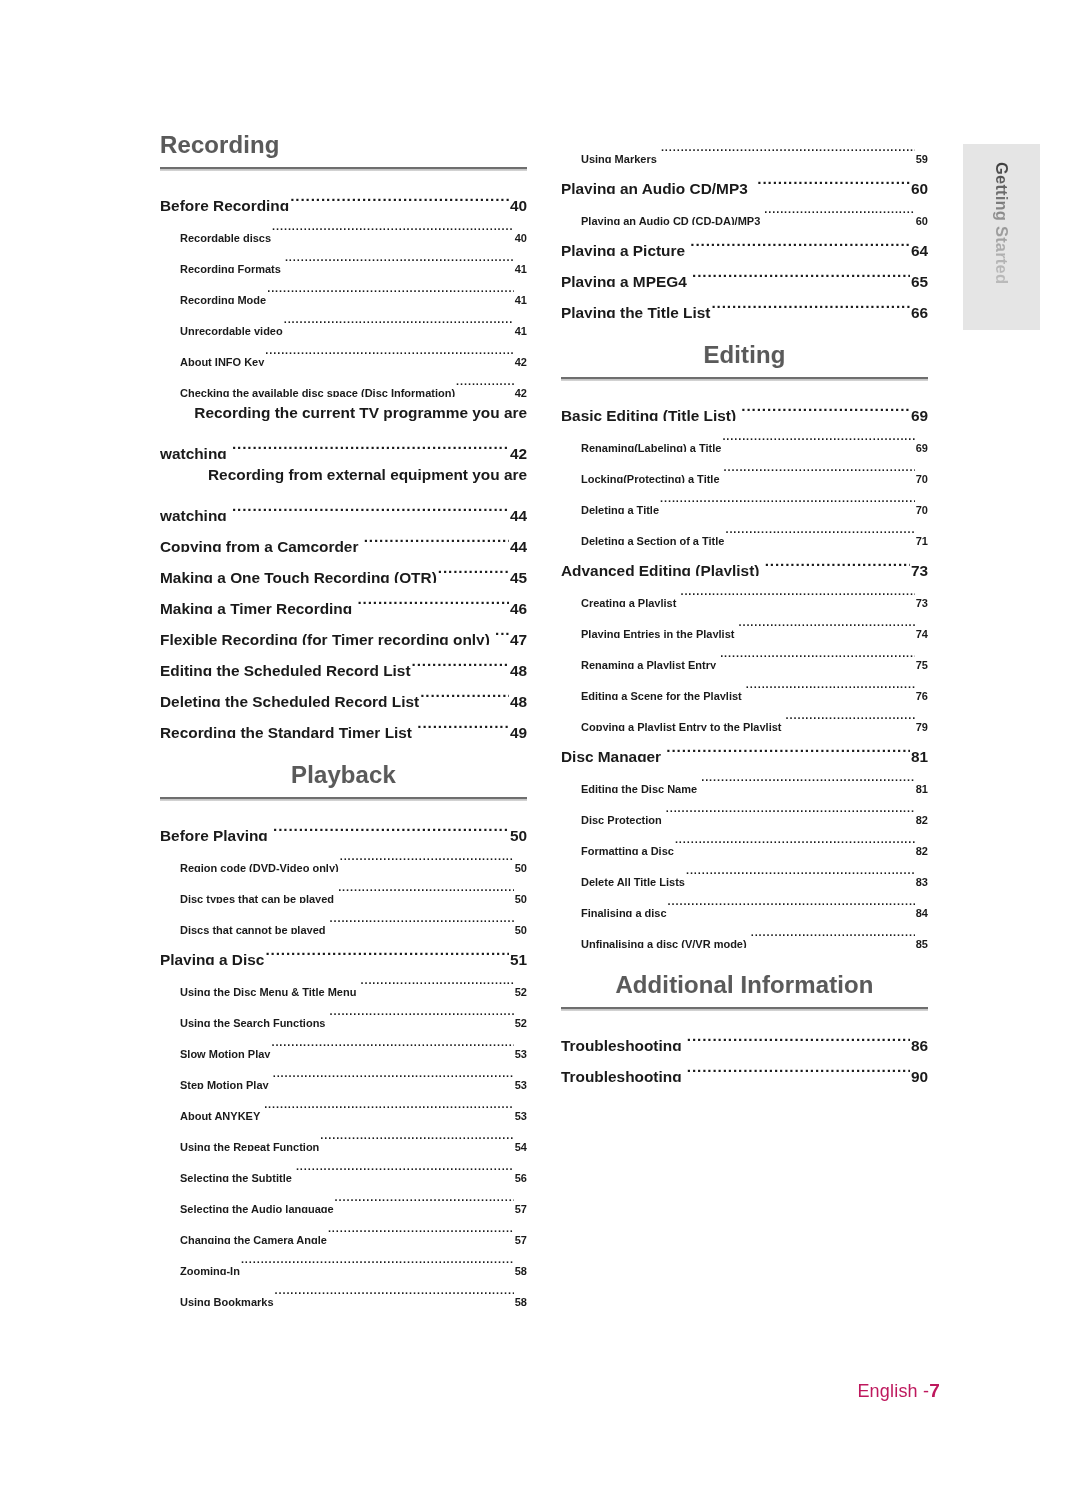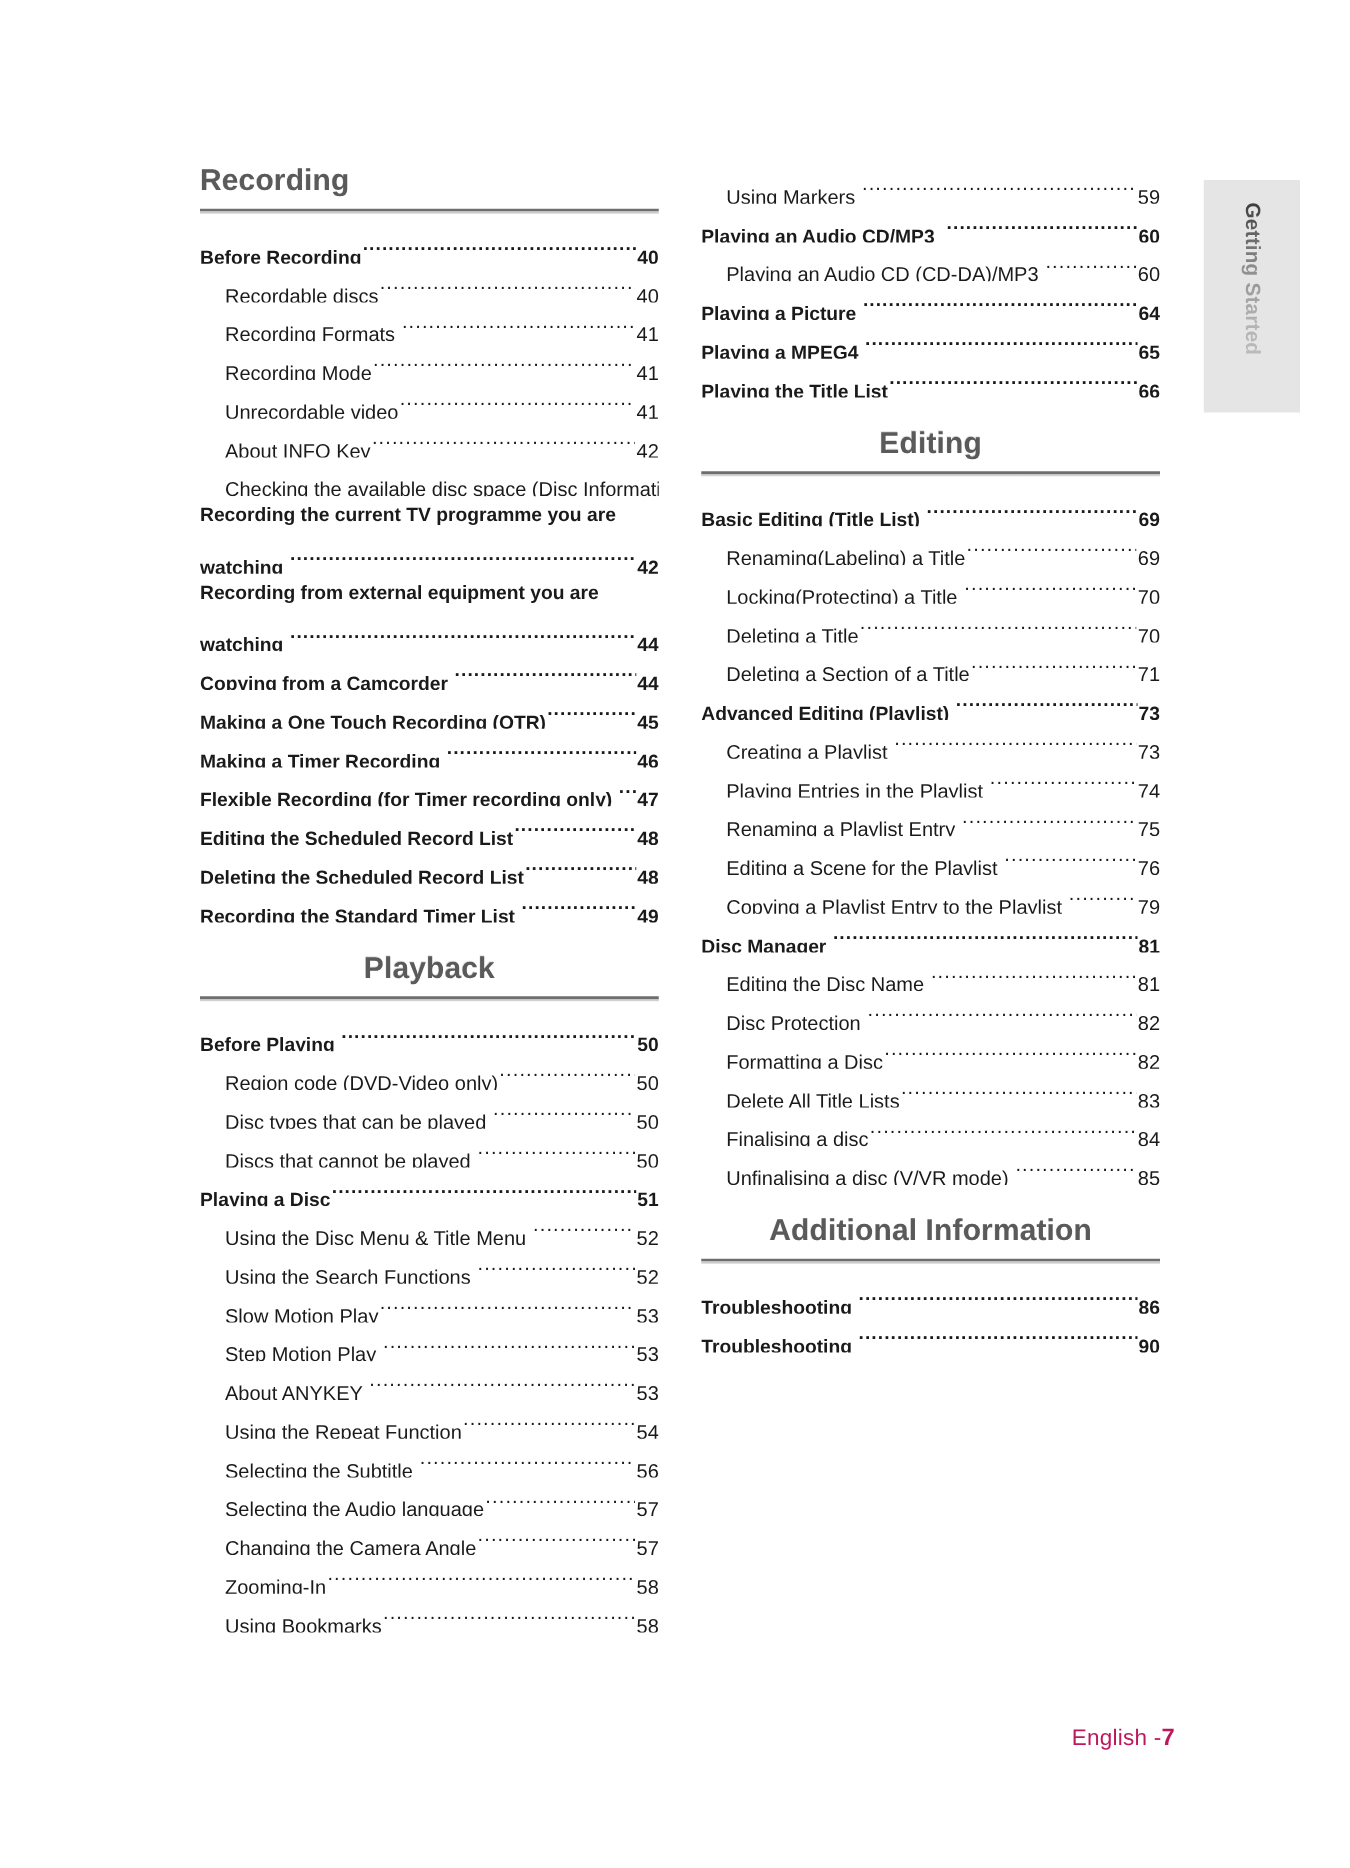--- a/index.html
+++ b/index.html
@@ -95,20 +95,21 @@
   li.entry {
     display: block;
     height: 31px;
     line-height: 31px;
     white-space: nowrap;
     overflow: hidden;
     color: #1a1a1a;
   }
   li.entry.two-line {
     height: 62px;
+    text-align: right;
   }
   .row {
     display: flex;
     align-items: baseline;
     width: 100%;
     line-height: 31px;
     height: 31px;
   }
   .etext {
     flex: 0 0 auto;
@@ -134,21 +135,21 @@
   }
   .epage {
     flex: 0 0 auto;
     white-space: pre;
   }
 
   
   li.lvl1 { font-size: 15.4px; font-weight: bold; }
   li.lvl1 .leader::after { letter-spacing: 0.85px; font-weight: bold; }
   
-  li.lvl2 { font-size: 16px; font-weight: normal; padding-left: 20px; }
+  li.lvl2 { font-size: 11px; font-weight: bold; padding-left: 20px; }
   li.lvl2 .leader::after { letter-spacing: 0.9px; }
 
   
   li.two-line .wrap-first {
     height: 31px;
     line-height: 31px;
     white-space: nowrap;
   }
 
   

